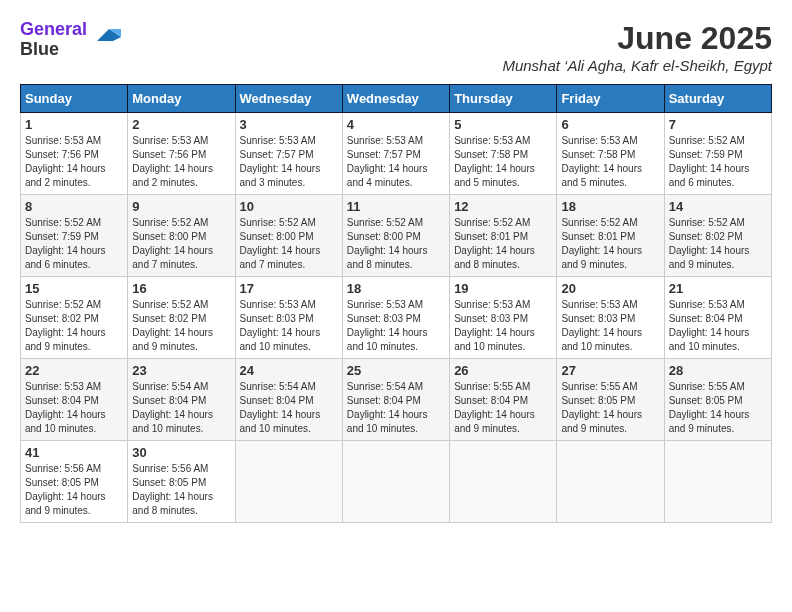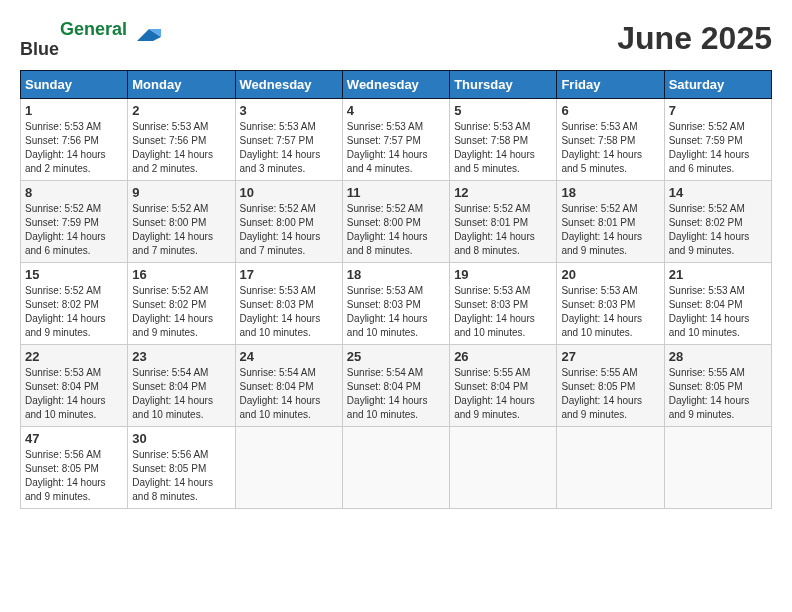--- a/index.html
+++ b/index.html
@@ -21,22 +21,21 @@
       flex-direction: column;
       align-items: flex-start;
     }
     .logo-text {
       font-size: 18px;
       font-weight: bold;
       color: #333;
       line-height: 1.1;
     }
     .logo-text .blue {
-      color: #15803d;
-      margin-left: 40px;
+      color: #6d28d9;
     }
     .logo-icon {
       width: 32px;
       height: 20px;
       margin-left: 48px;
       margin-top: -2px;
     }
     .title-section {
       text-align: right;
     }
@@ -101,20 +100,21 @@
         <span class="blue">General</span><br>Blue
       </span>
       <svg class="logo-icon" viewBox="0 0 40 25" xmlns="http://www.w3.org/2000/svg" style="margin-left:2px;margin-top:-10px;">
         <polygon points="10,20 25,5 40,15 30,20" fill="#1a6fb5"></polygon>
         <polygon points="25,5 40,15 40,5" fill="#5aabee"></polygon>
       </svg>
     </div>
   </div>
   <div class="title-section">
     <div class="month-title">June 2025</div>
+    <div class="location-title">Munshat ‘Ali Agha, Kafr el-Sheikh, Egypt</div>
   </div>
 </div>
 
 <table class="calendar">
   <thead>
     <tr id="weekday-header">
         <th>Sunday</th>
         <th>Monday</th>
         <th>Wednesday</th>
         <th>Wednesday</th>
@@ -239,21 +239,21 @@
         <span class="day-num">27</span>
         <div class="day-info">Sunrise: 5:55 AM<br>Sunset: 8:05 PM<br>Daylight: 14 hours and 9 minutes.</div>
         </td>
         <td>
         <span class="day-num">28</span>
         <div class="day-info">Sunrise: 5:55 AM<br>Sunset: 8:05 PM<br>Daylight: 14 hours and 9 minutes.</div>
         </td>
       </tr>
       <tr>
         <td>
-        <span class="day-num">47</span>
+        <span class="day-num">41</span>
         <div class="day-info">Sunrise: 5:56 AM<br>Sunset: 8:05 PM<br>Daylight: 14 hours and 9 minutes.</div>
         </td>
         <td>
         <span class="day-num">30</span>
         <div class="day-info">Sunrise: 5:56 AM<br>Sunset: 8:05 PM<br>Daylight: 14 hours and 8 minutes.</div>
         </td>
         <td class="empty-cell"></td>
         <td class="empty-cell"></td>
         <td class="empty-cell"></td>
         <td class="empty-cell"></td>

